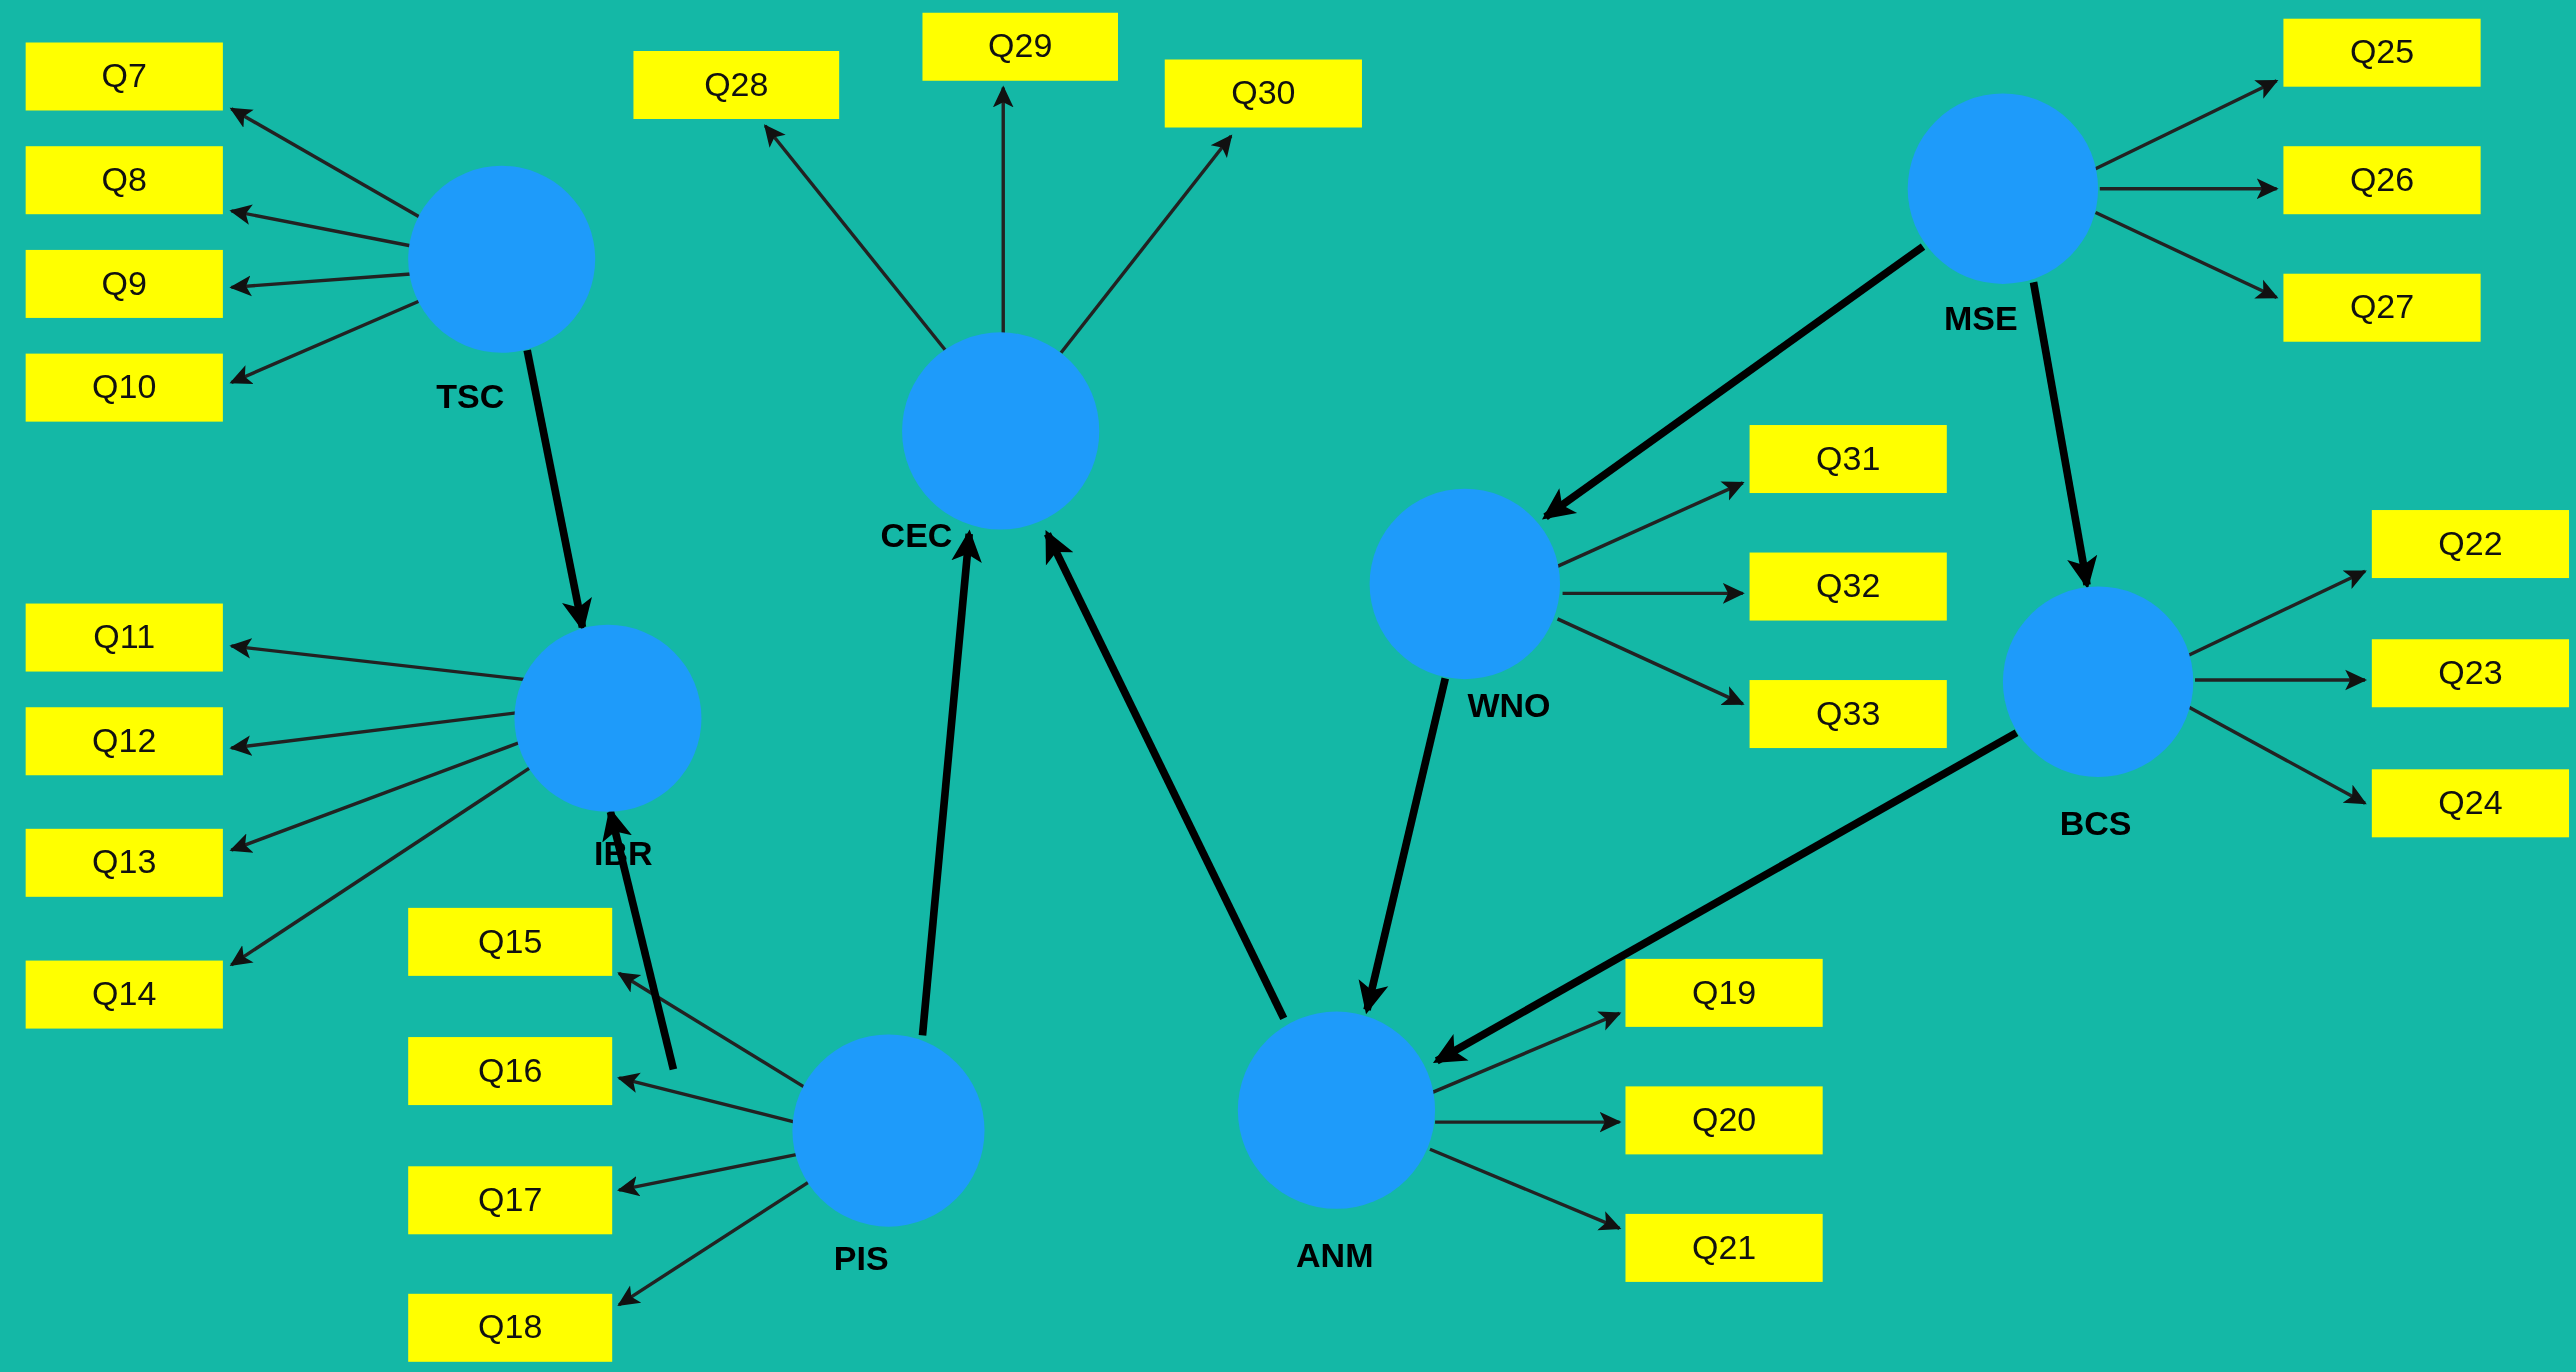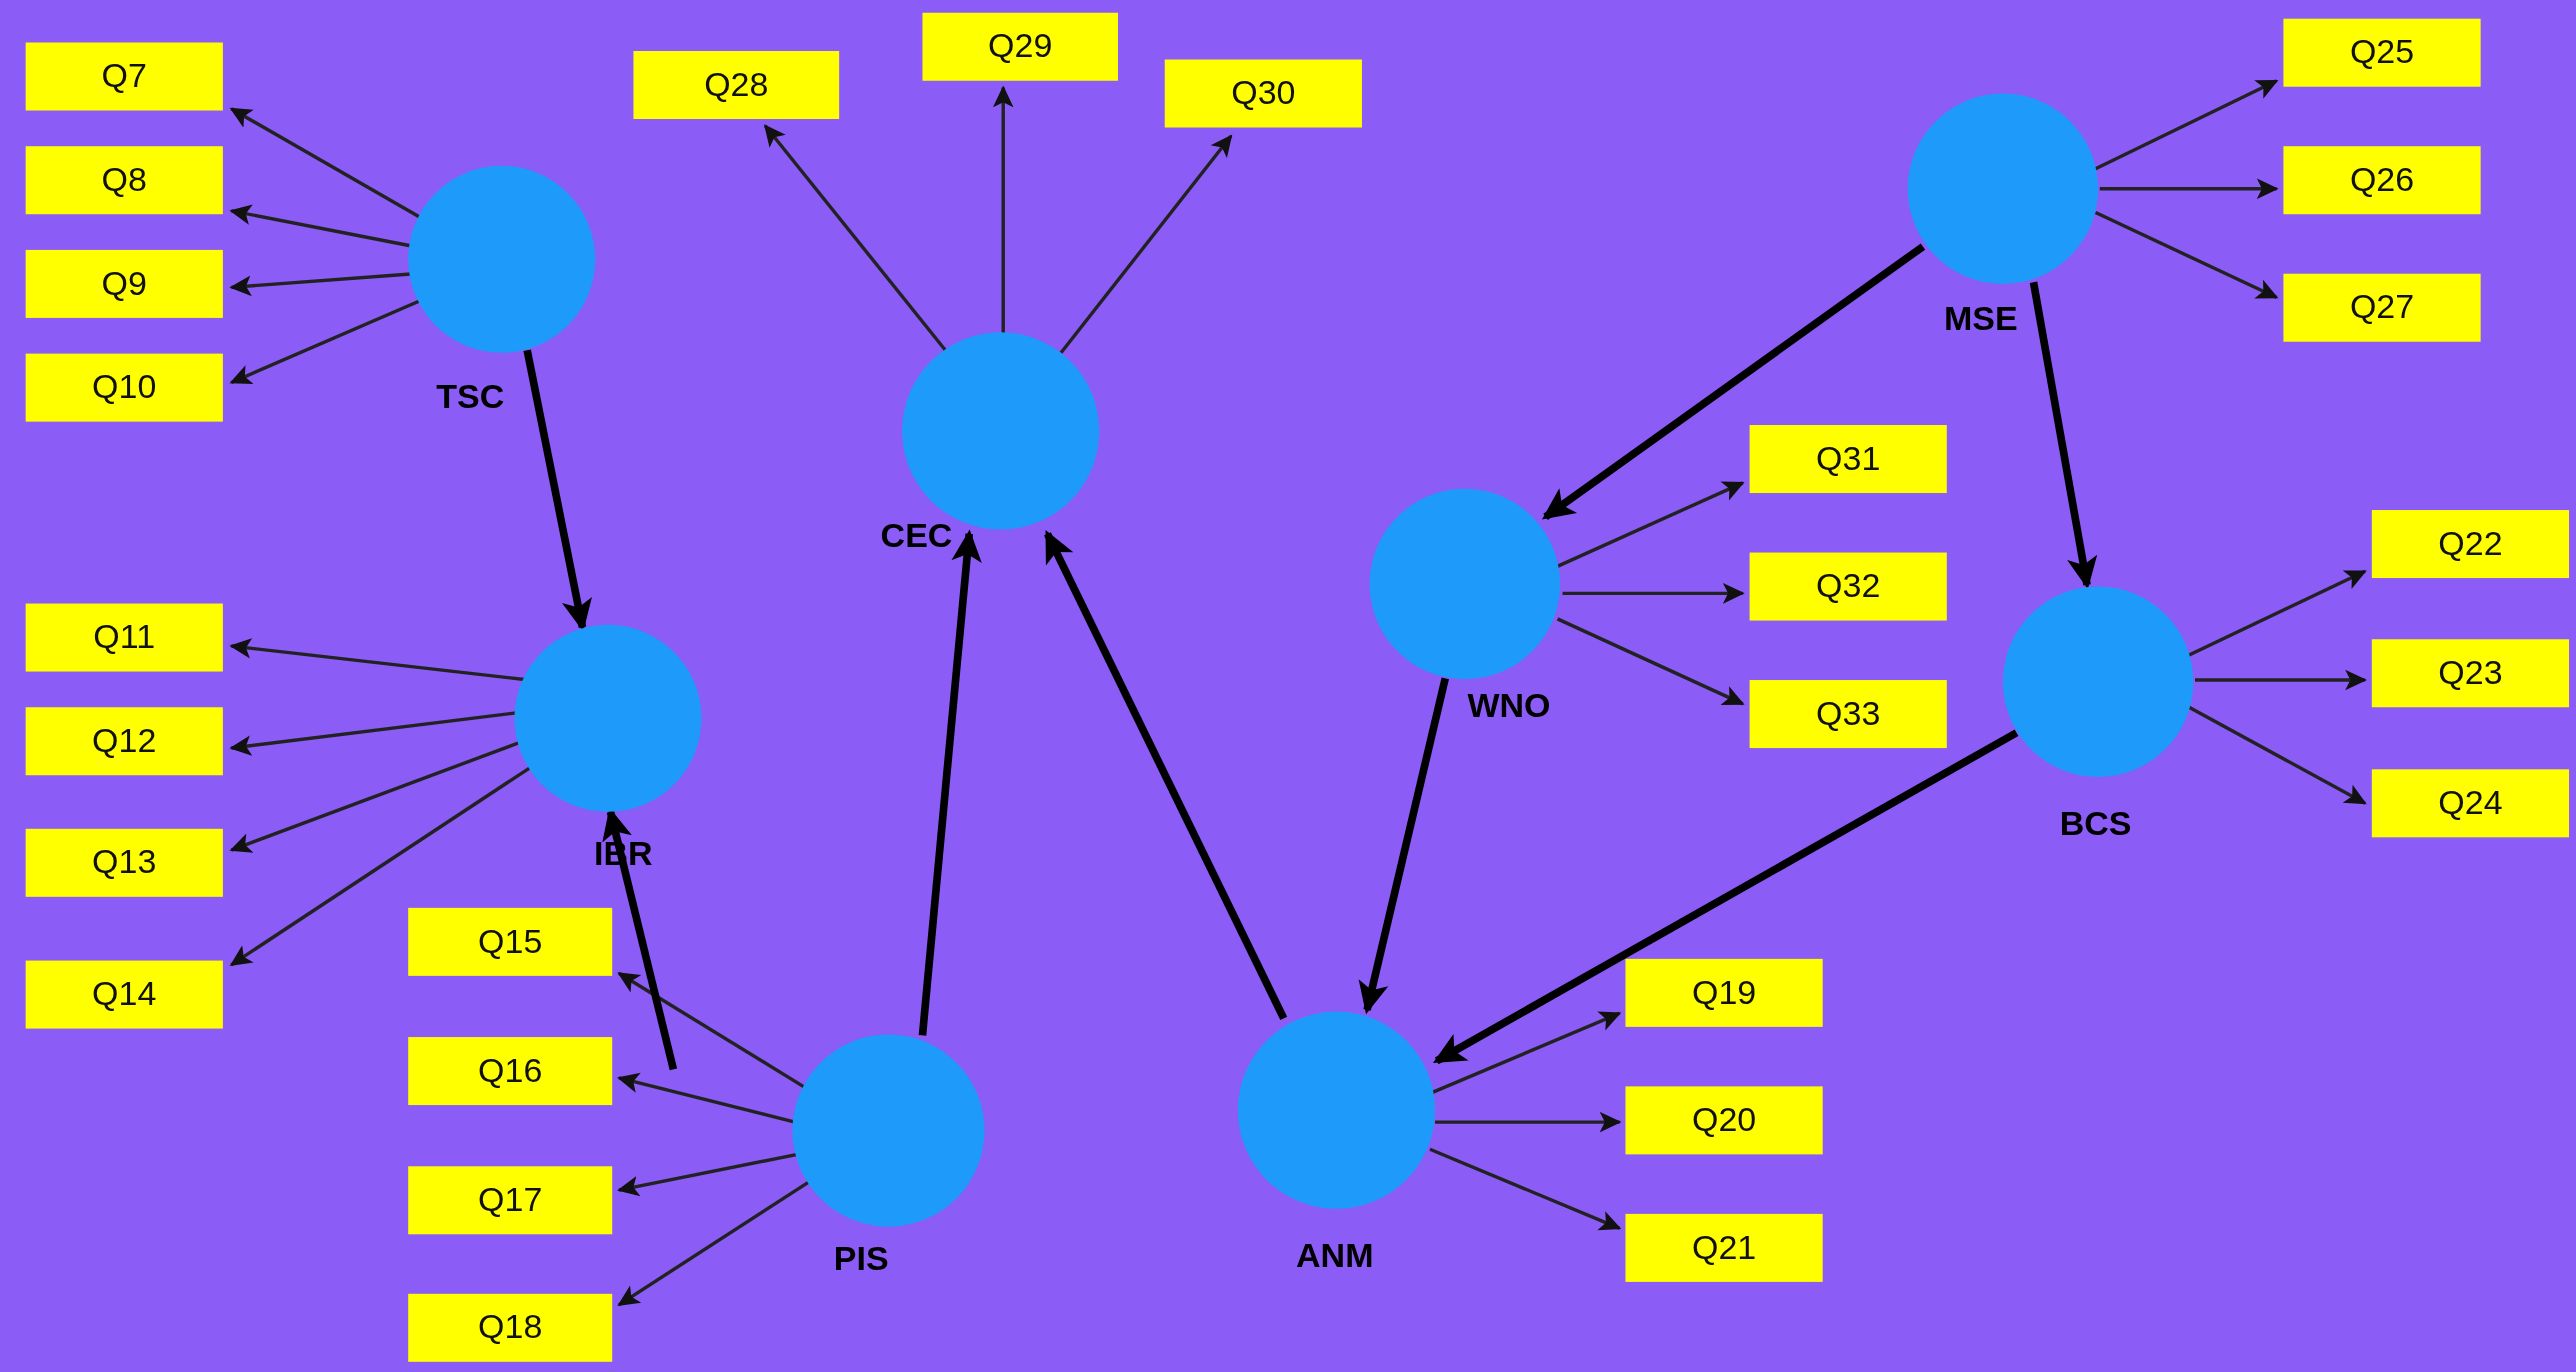--- a/index.html
+++ b/index.html
@@ -7,21 +7,21 @@
     padding: 0;
     background: #ffffff;
   }
   body {
     font-family: "Liberation Sans", sans-serif;
   }
   #canvas {
     position: relative;
     width: 2576px;
     height: 1372px;
-    background: #8b5cf6;
+    background: #14b8a6;
     overflow: hidden;
   }
   svg#diagram {
     position: absolute;
     left: 0;
     top: 0;
     width: 2576px;
     height: 1372px;
     display: block;
   }

